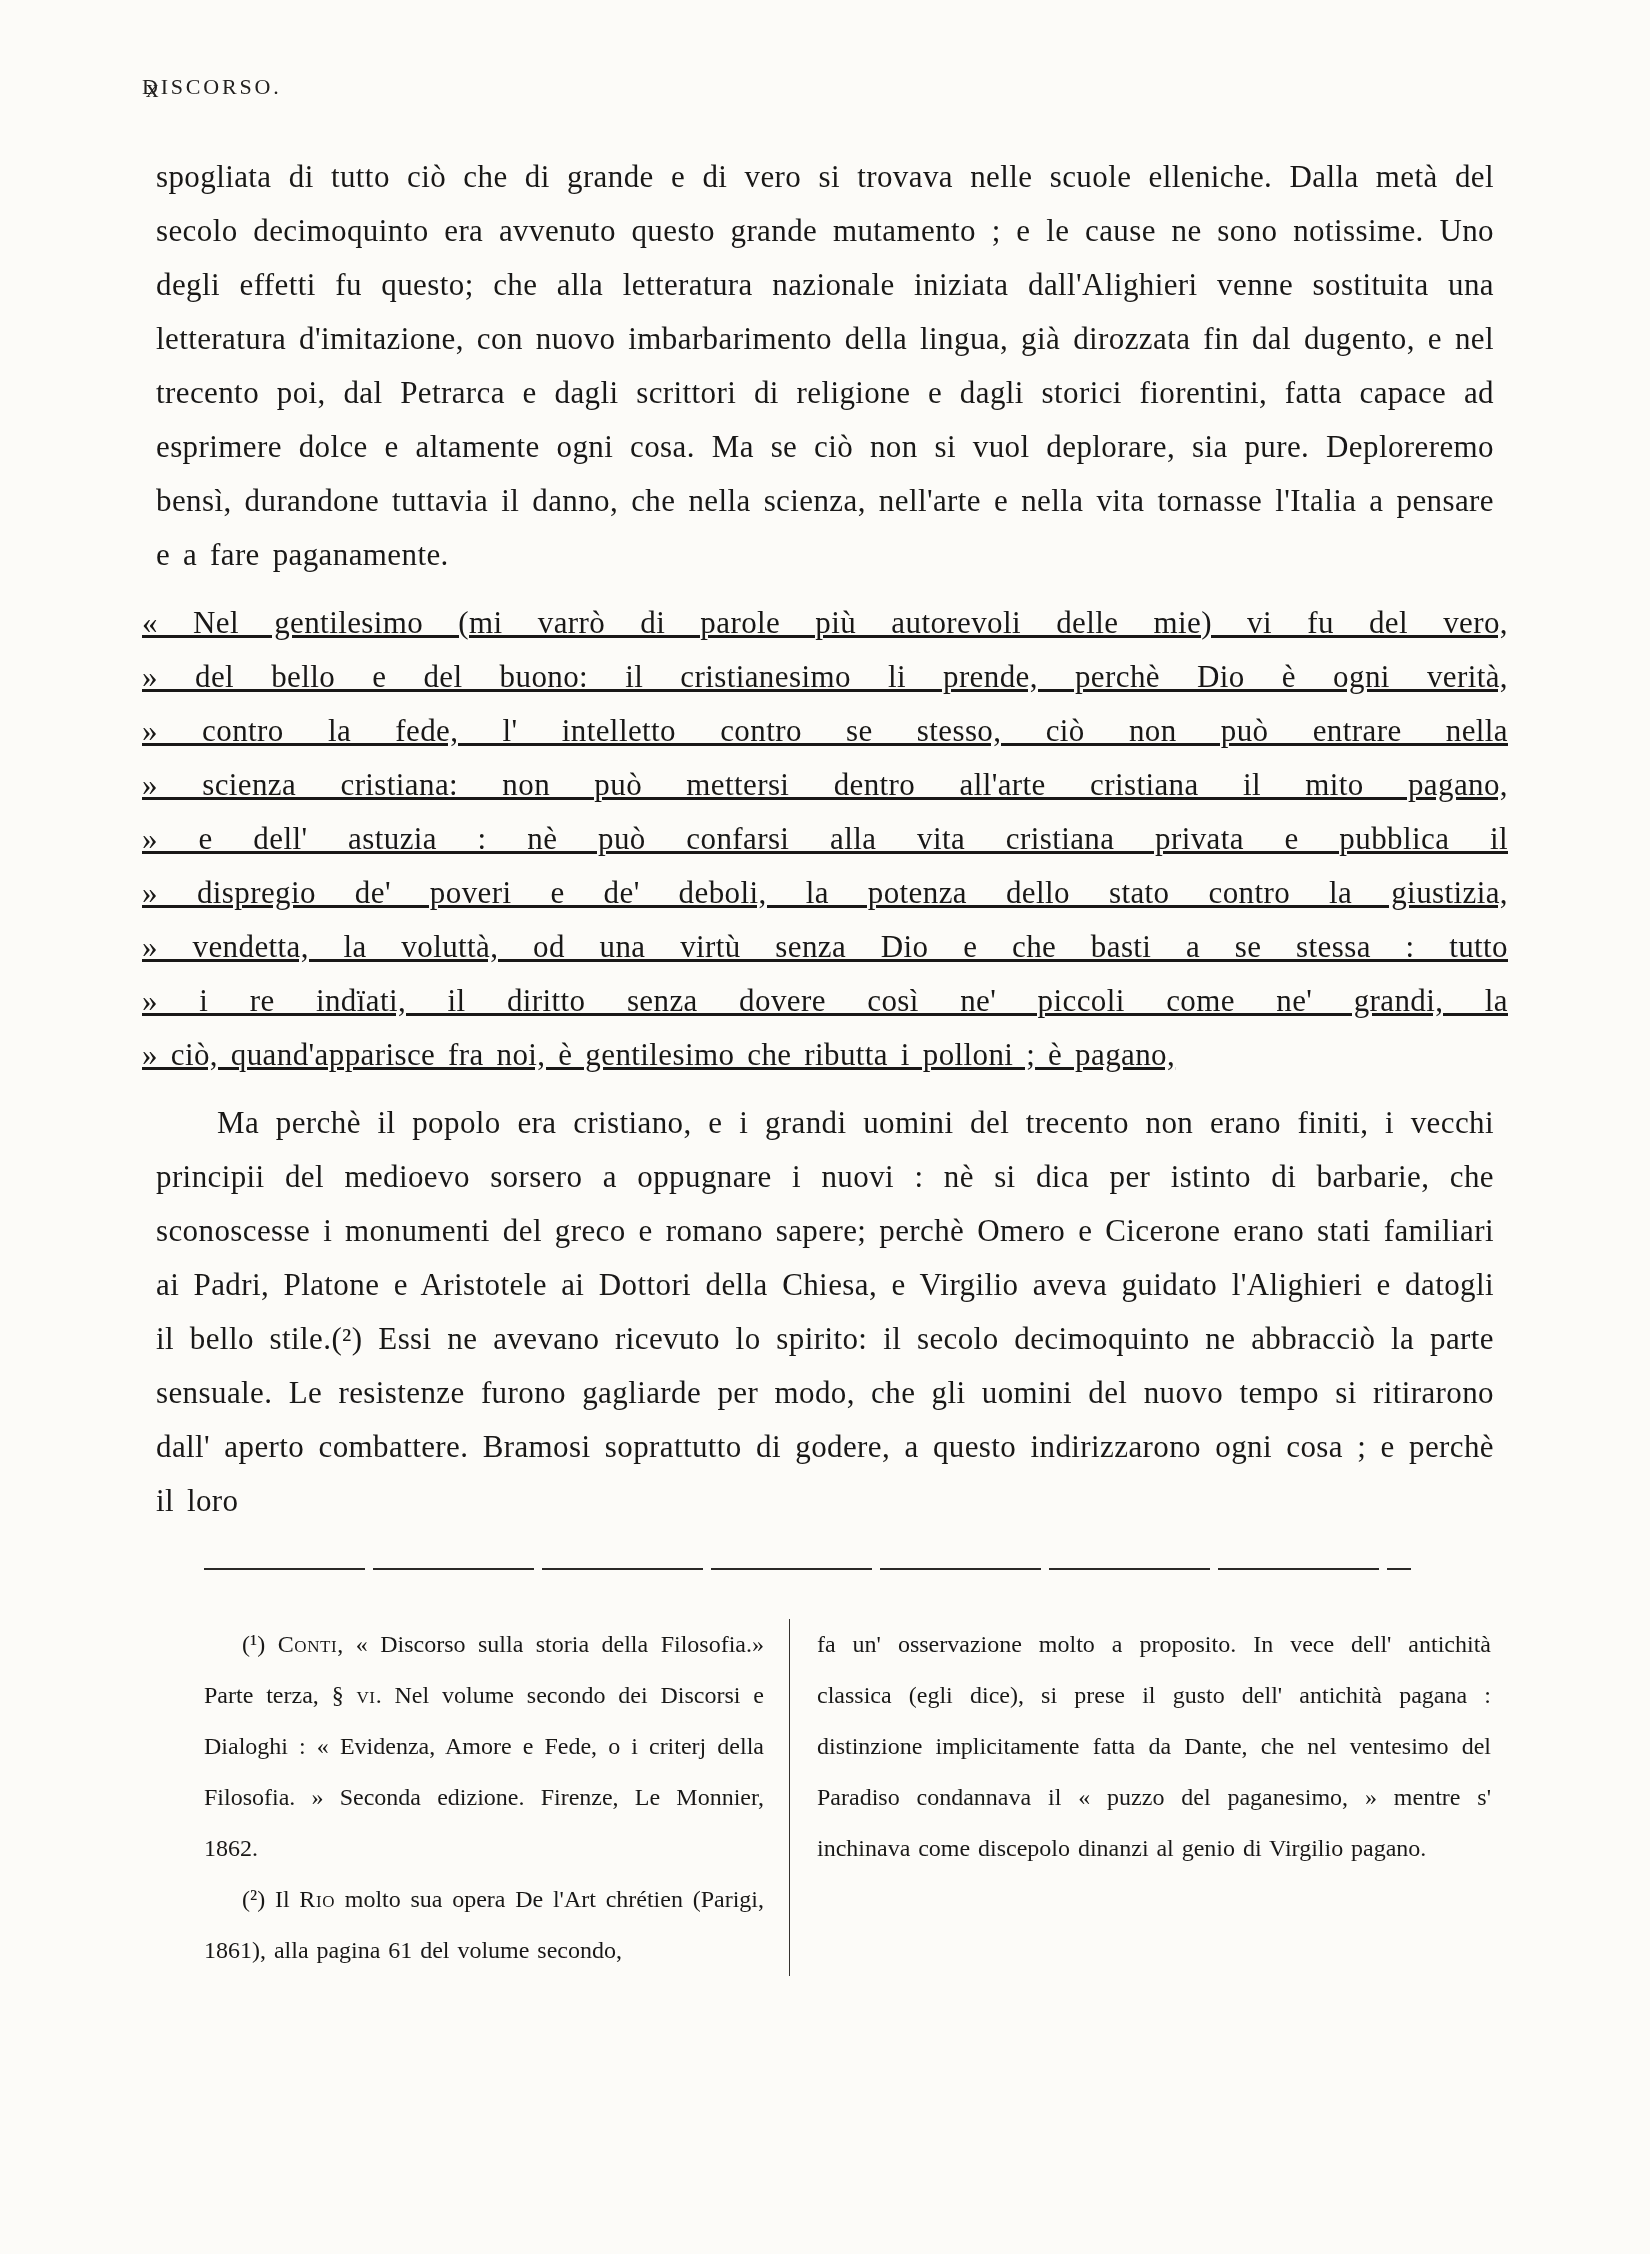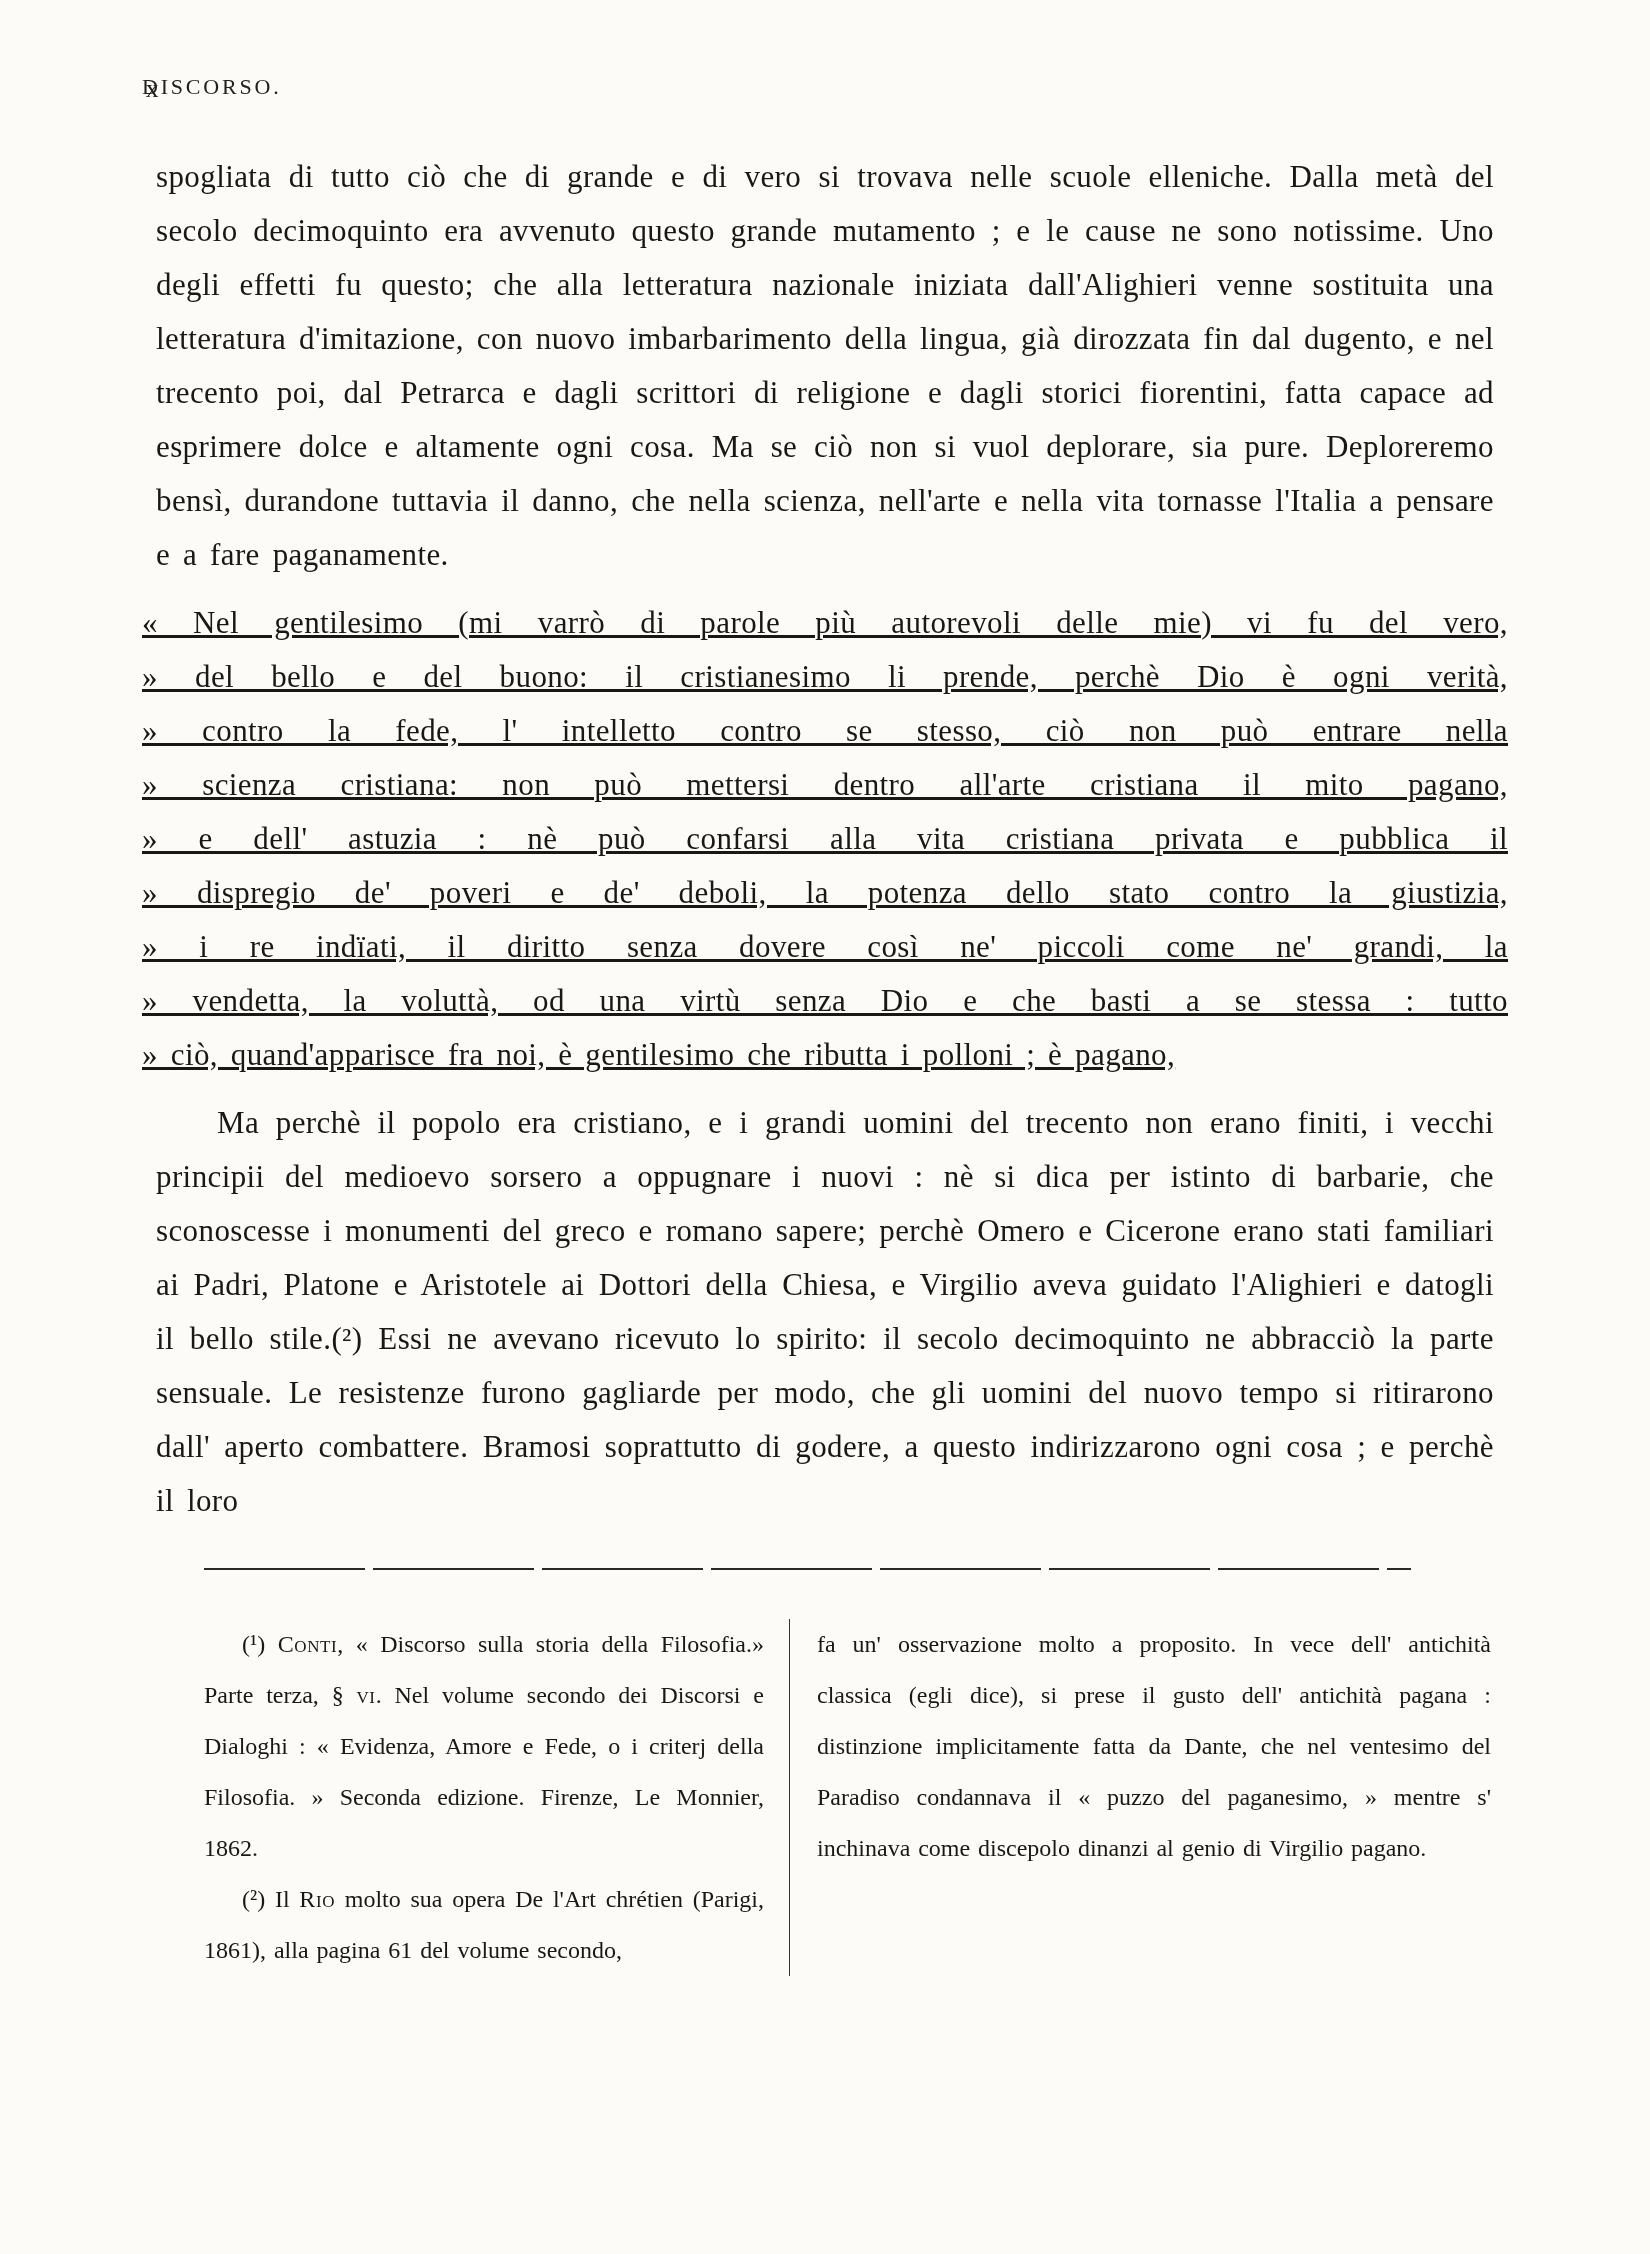--- a/index.html
+++ b/index.html
@@ -84,22 +84,22 @@
     <div class="main-text">
       <p class="para">spogliata di tutto ciò che di grande e di vero si trovava nelle scuole elleniche. Dalla metà del secolo decimoquinto era avvenuto questo grande mutamento ; e le cause ne sono notissime. Uno degli effetti fu questo; che alla letteratura nazionale iniziata dall'Alighieri venne sostituita una letteratura d'imitazione, con nuovo imbarbarimento della lingua, già dirozzata fin dal dugento, e nel trecento poi, dal Petrarca e dagli scrittori di religione e dagli storici fiorentini, fatta capace ad esprimere dolce e altamente ogni cosa. Ma se ciò non si vuol deplorare, sia pure. Deploreremo bensì, durandone tuttavia il danno, che nella scienza, nell'arte e nella vita tornasse l'Italia a pensare e a fare paganamente.</p>
 
       <div class="quote-block">
         <div class="quote-line">« Nel gentilesimo (mi varrò di parole più autorevoli delle mie) vi fu del vero,</div>
         <div class="quote-line">» del bello e del buono: il cristianesimo li prende, perchè Dio è ogni verità,</div>
         <div class="quote-line">» contro la fede, l' intelletto contro se stesso, ciò non può entrare nella</div>
         <div class="quote-line">» scienza cristiana: non può mettersi dentro all'arte cristiana il mito pagano,</div>
         <div class="quote-line">» e dell' astuzia : nè può confarsi alla vita cristiana privata e pubblica il</div>
         <div class="quote-line">» dispregio de' poveri e de' deboli, la potenza dello stato contro la giustizia,</div>
+        <div class="quote-line">» vendetta, la voluttà, od una virtù senza Dio e che basti a se stessa : tutto</div>
         <div class="quote-line">» i re indïati, il diritto senza dovere così ne' piccoli come ne' grandi, la</div>
-        <div class="quote-line">» vendetta, la voluttà, od una virtù senza Dio e che basti a se stessa : tutto</div>
         <div class="quote-line">» ciò, quand'apparisce fra noi, è gentilesimo che ributta i polloni ; è pagano,</div>
       </div>
 
       <p class="para indented"><span>Ma perchè il popolo era cristiano, e i grandi uomini del trecento non erano finiti, i vecchi principii del medioevo sorsero a oppugnare i nuovi : nè si dica per istinto di barbarie, che sconoscesse i monumenti del greco e romano sapere; perchè Omero e Cicerone erano stati familiari ai Padri, Platone e Aristotele ai Dottori della Chiesa, e Virgilio aveva guidato l'Alighieri e datogli il </span><span class="it">bello stile.</span><span>(²) Essi ne avevano ricevuto lo spirito: il secolo decimoquinto ne abbracciò la parte sensuale. Le resistenze furono gagliarde per modo, che gli uomini del nuovo tempo si ritirarono dall' aperto combattere. Bramosi soprattutto di godere, a questo indirizzarono ogni cosa ; e perchè il loro</span></p>
     </div>
 
     <div class="footnote-rule"></div>
 
     <div class="footnotes">
       <div class="fn-col-left">

